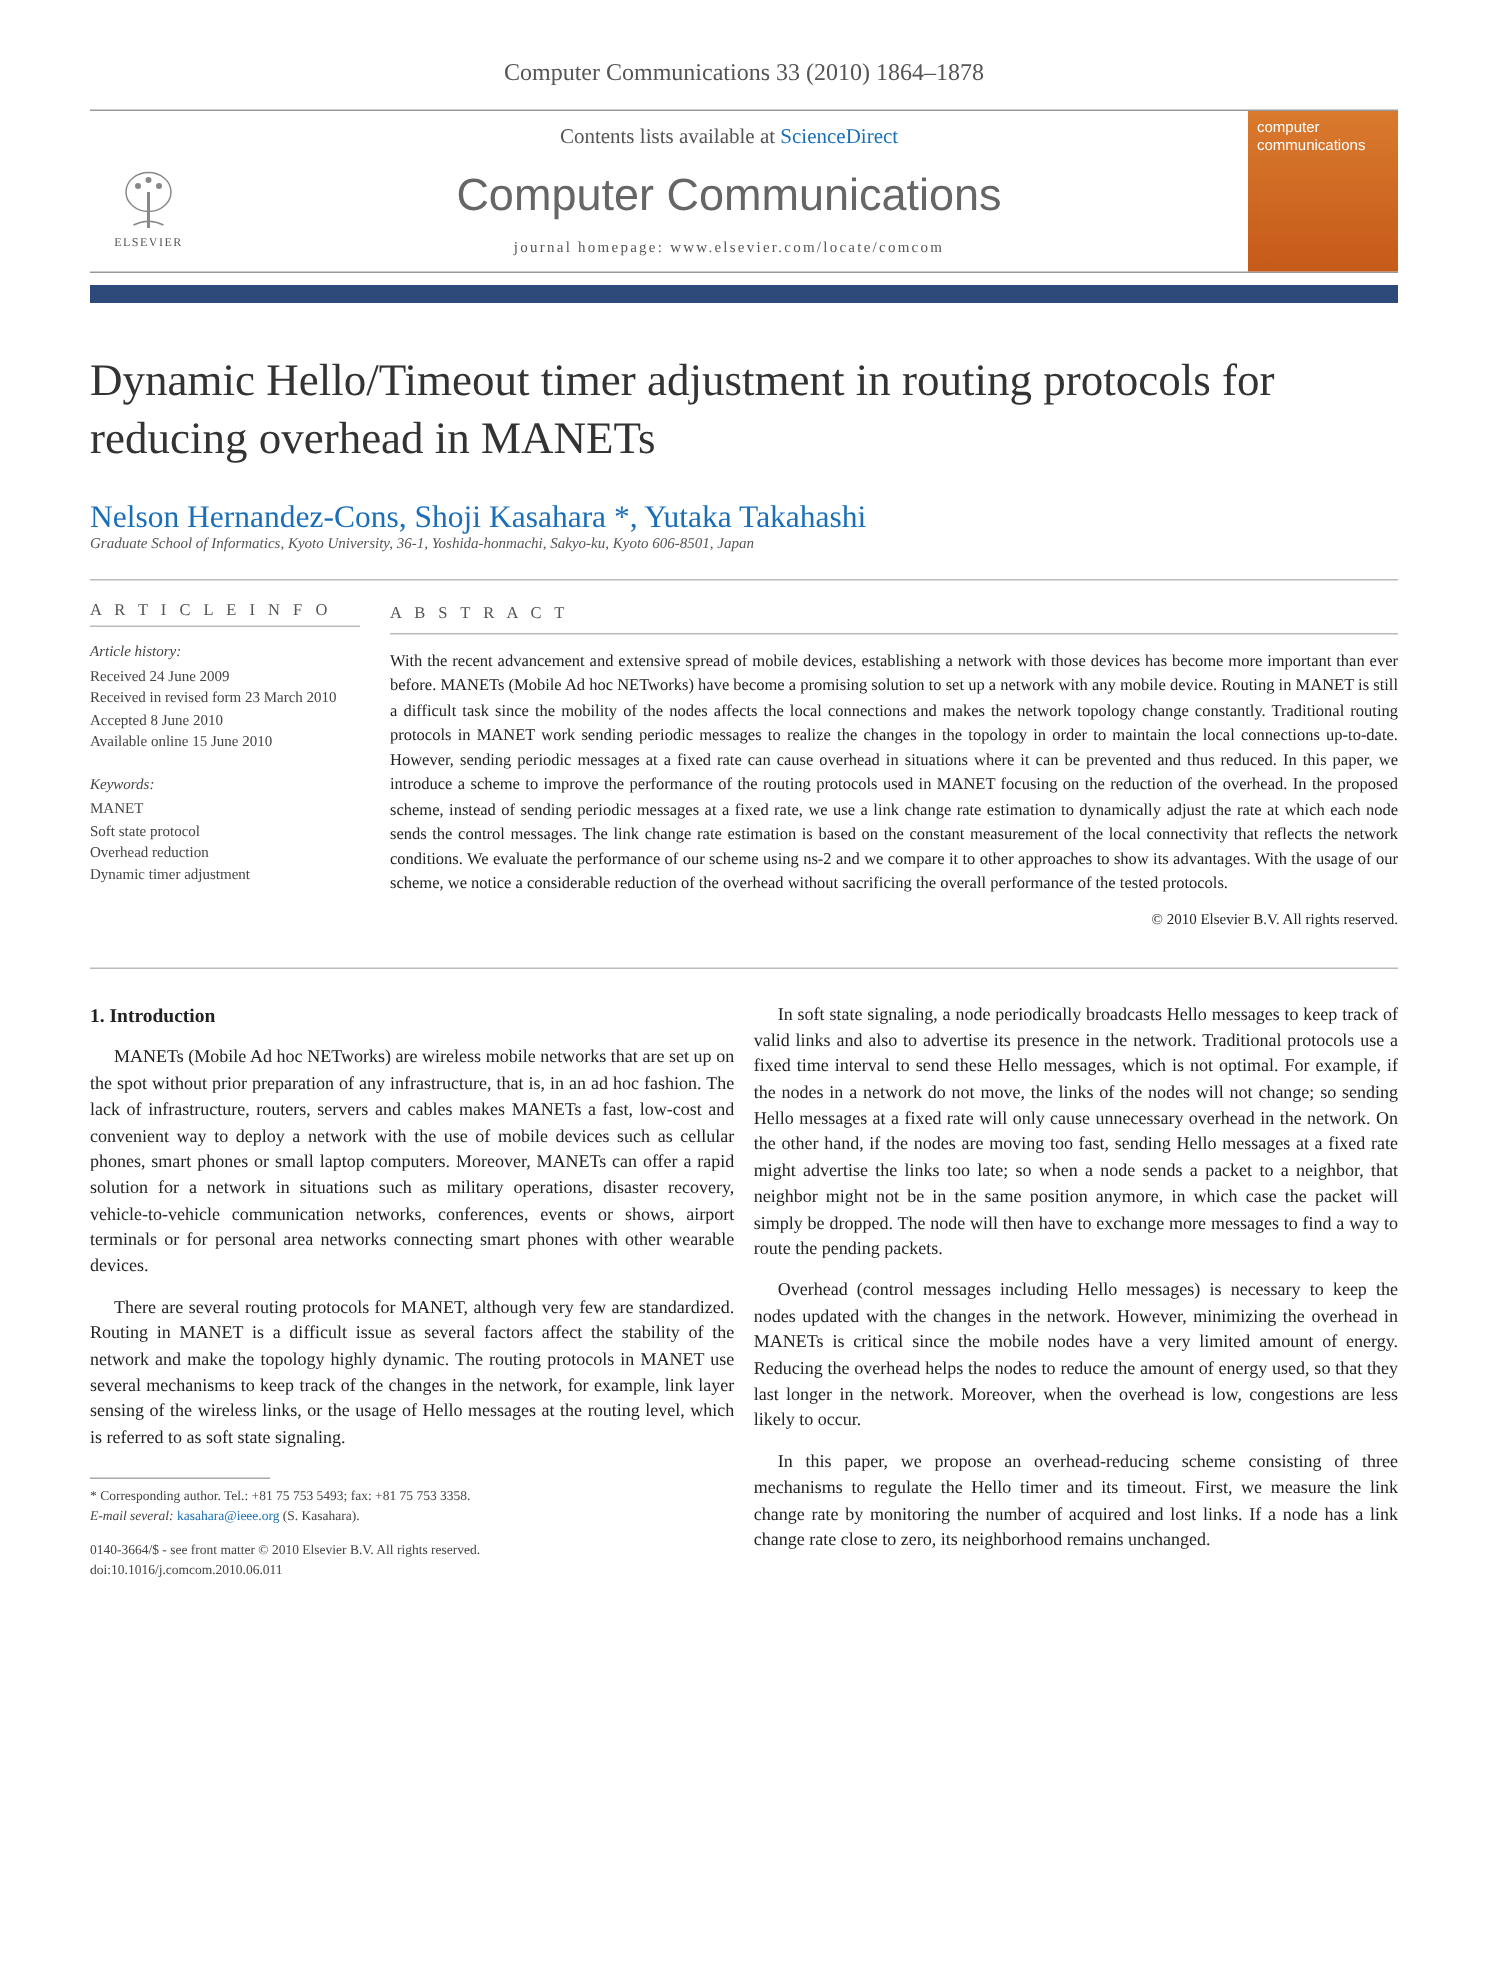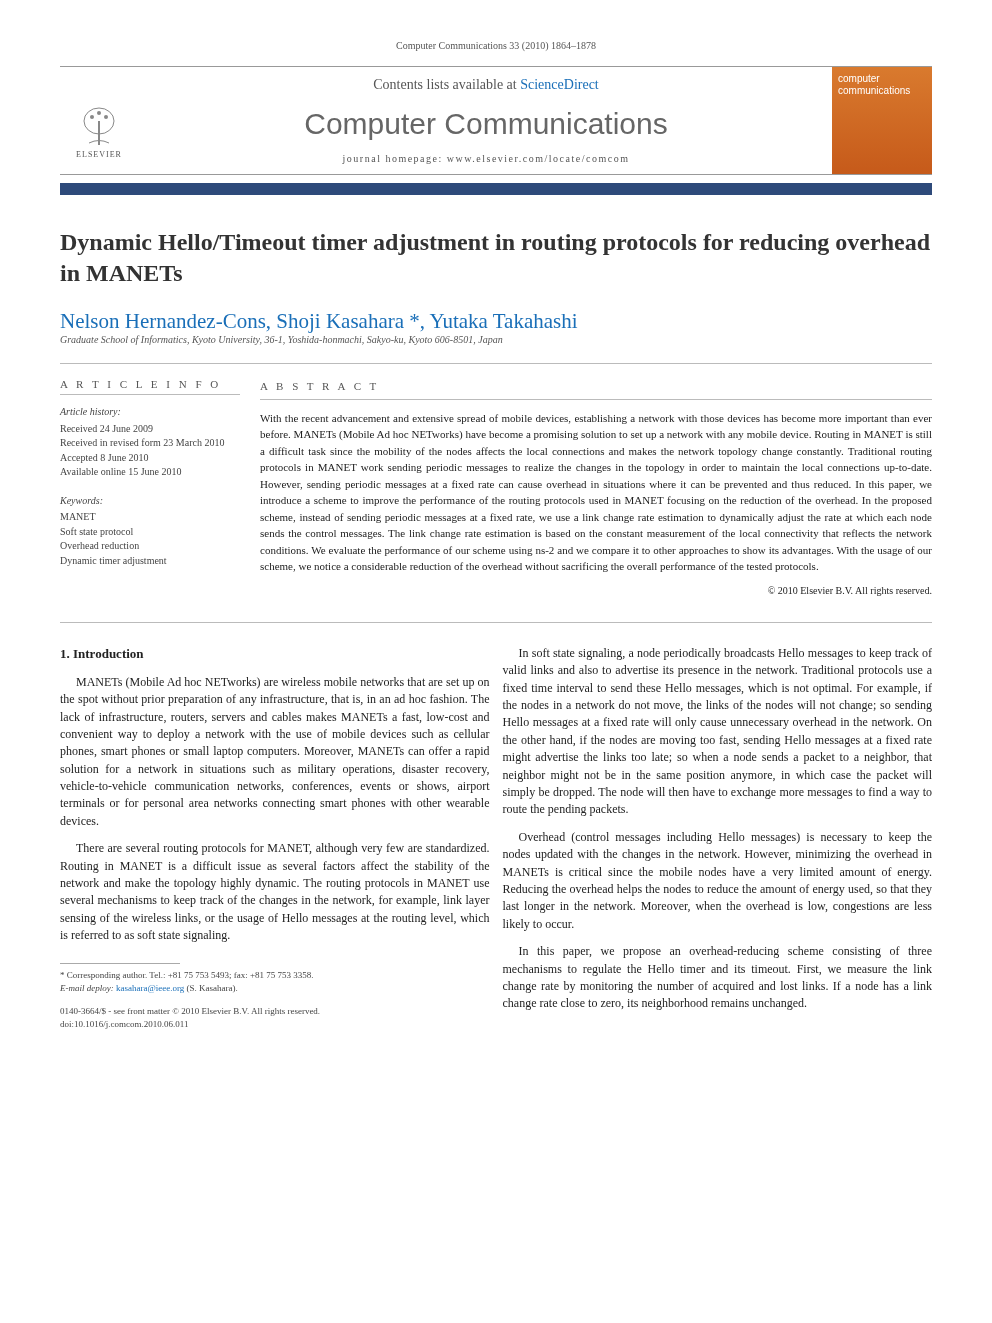--- a/index.html
+++ b/index.html
@@ -7,21 +7,21 @@
       font-family: Georgia, 'Times New Roman', serif;
       background: #fff;
       width: 992px;
       margin: 0 auto;
       padding: 40px 60px;
       color: #222;
       font-size: 12px;
     }
     .page-header {
       text-align: center;
-      font-size: 10px;
+      font-size: 16px;
       color: #555;
       margin-bottom: 15px;
     }
     .banner {
       border-top: 1px solid #999;
       border-bottom: 1px solid #999;
       padding: 0;
       margin-bottom: 8px;
       display: flex;
       align-items: stretch;
@@ -85,22 +85,22 @@
     .cover-title {
       font-size: 10px;
       line-height: 1.2;
     }
     .color-bar {
       height: 12px;
       background: #2e4a7a;
       margin-bottom: 32px;
     }
     .article-title {
-      font-size: 24px;
-      font-weight: bold;
+      font-size: 30px;
+      font-weight: normal;
       color: #333;
       line-height: 1.3;
       margin-bottom: 20px;
     }
     .authors {
       font-size: 21px;
       color: #333;
       margin-bottom: 0;
     }
     .authors a { color: #1a6fb8; text-decoration: none; }
@@ -249,21 +249,21 @@
 
 <div class="body-section">
   <div class="body-col">
     <div class="body-heading">1. Introduction</div>
     <p>MANETs (Mobile Ad hoc NETworks) are wireless mobile networks that are set up on the spot without prior preparation of any infrastructure, that is, in an ad hoc fashion. The lack of infrastructure, routers, servers and cables makes MANETs a fast, low-cost and convenient way to deploy a network with the use of mobile devices such as cellular phones, smart phones or small laptop computers. Moreover, MANETs can offer a rapid solution for a network in situations such as military operations, disaster recovery, vehicle-to-vehicle communication networks, conferences, events or shows, airport terminals or for personal area networks connecting smart phones with other wearable devices.</p>
     <p>There are several routing protocols for MANET, although very few are standardized. Routing in MANET is a difficult issue as several factors affect the stability of the network and make the topology highly dynamic. The routing protocols in MANET use several mechanisms to keep track of the changes in the network, for example, link layer sensing of the wireless links, or the usage of Hello messages at the routing level, which is referred to as soft state signaling.</p>
     <hr class="footer-rule">
     <div class="footnote">
       <div>* Corresponding author. Tel.: +81 75 753 5493; fax: +81 75 753 3358.</div>
       <div>
-        <em><span>E-mail deploy: </span></em><a href="#">kasahara@ieee.org</a><span> (S. Kasahara).</span>
+        <em><span>E-mail several: </span></em><a href="#">kasahara@ieee.org</a><span> (S. Kasahara).</span>
       </div>
     </div>
     <div class="doi-block">
       <div>0140-3664/$ - see front matter © 2010 Elsevier B.V. All rights reserved.</div>
       <div>doi:10.1016/j.comcom.2010.06.011</div>
     </div>
   </div>
   <div class="body-col">
     <p>In soft state signaling, a node periodically broadcasts Hello messages to keep track of valid links and also to advertise its presence in the network. Traditional protocols use a fixed time interval to send these Hello messages, which is not optimal. For example, if the nodes in a network do not move, the links of the nodes will not change; so sending Hello messages at a fixed rate will only cause unnecessary overhead in the network. On the other hand, if the nodes are moving too fast, sending Hello messages at a fixed rate might advertise the links too late; so when a node sends a packet to a neighbor, that neighbor might not be in the same position anymore, in which case the packet will simply be dropped. The node will then have to exchange more messages to find a way to route the pending packets.</p>
     <p>Overhead (control messages including Hello messages) is necessary to keep the nodes updated with the changes in the network. However, minimizing the overhead in MANETs is critical since the mobile nodes have a very limited amount of energy. Reducing the overhead helps the nodes to reduce the amount of energy used, so that they last longer in the network. Moreover, when the overhead is low, congestions are less likely to occur.</p>

